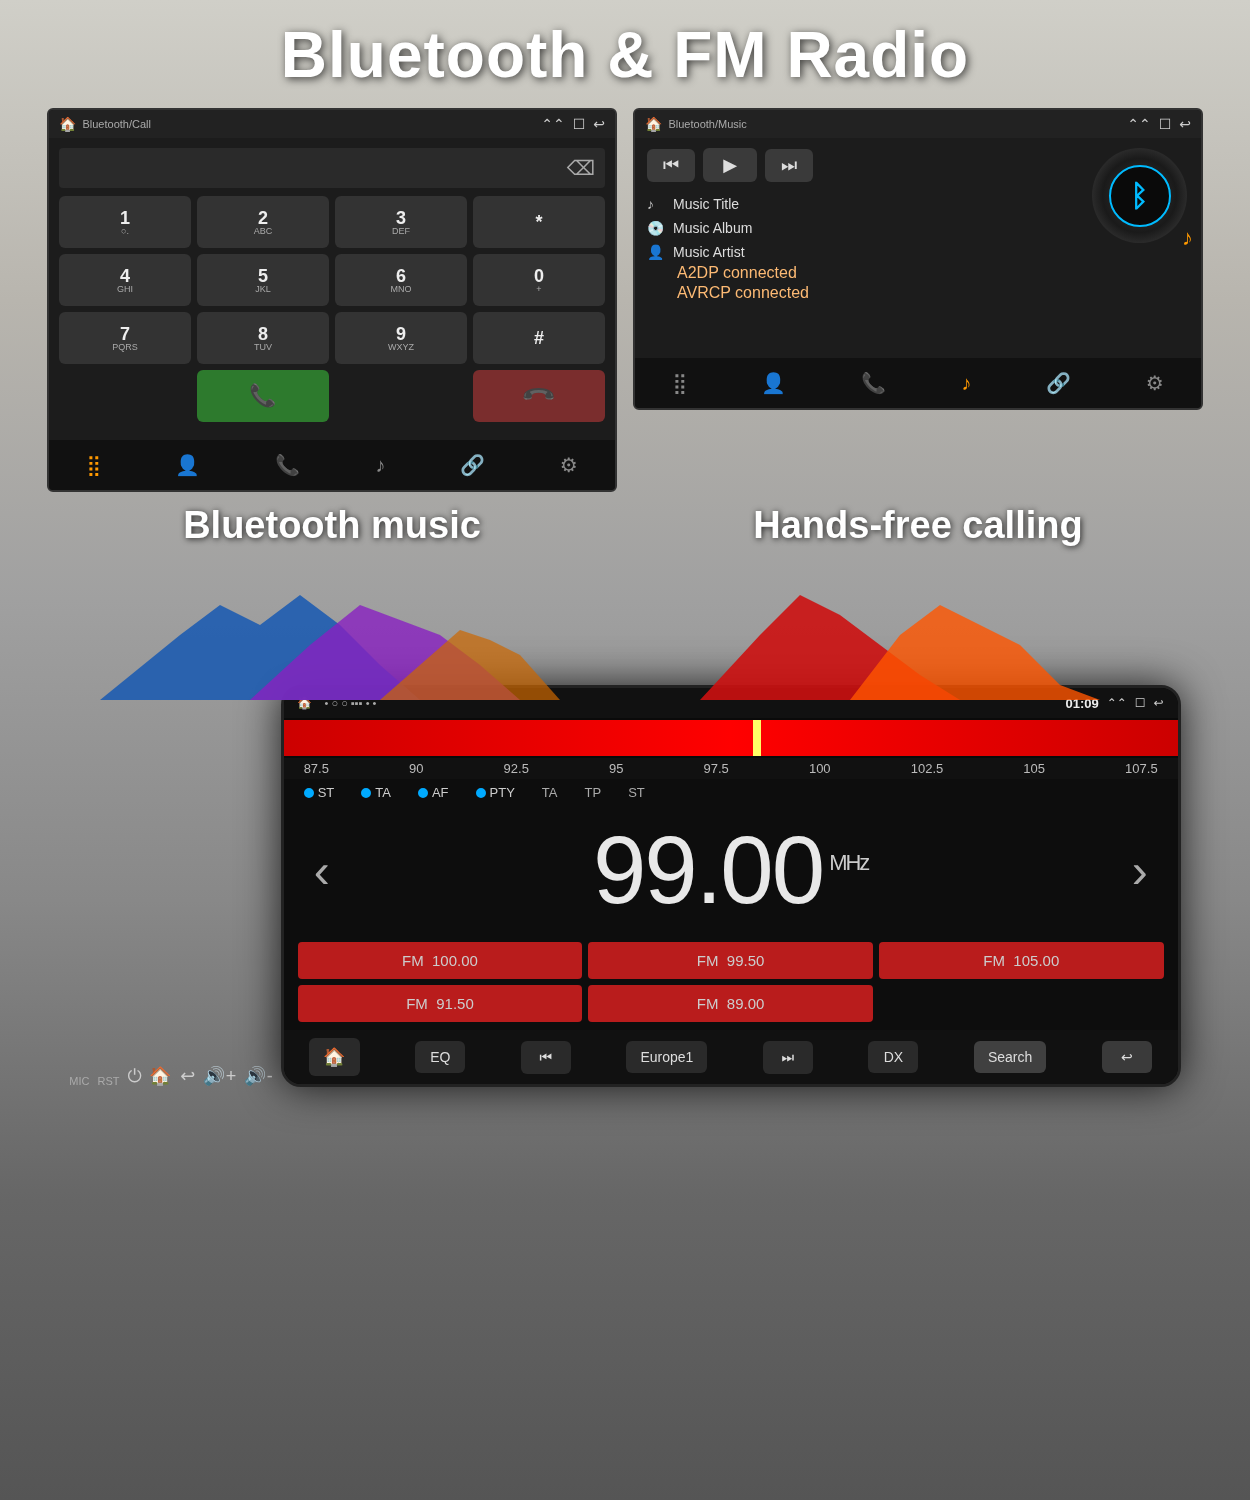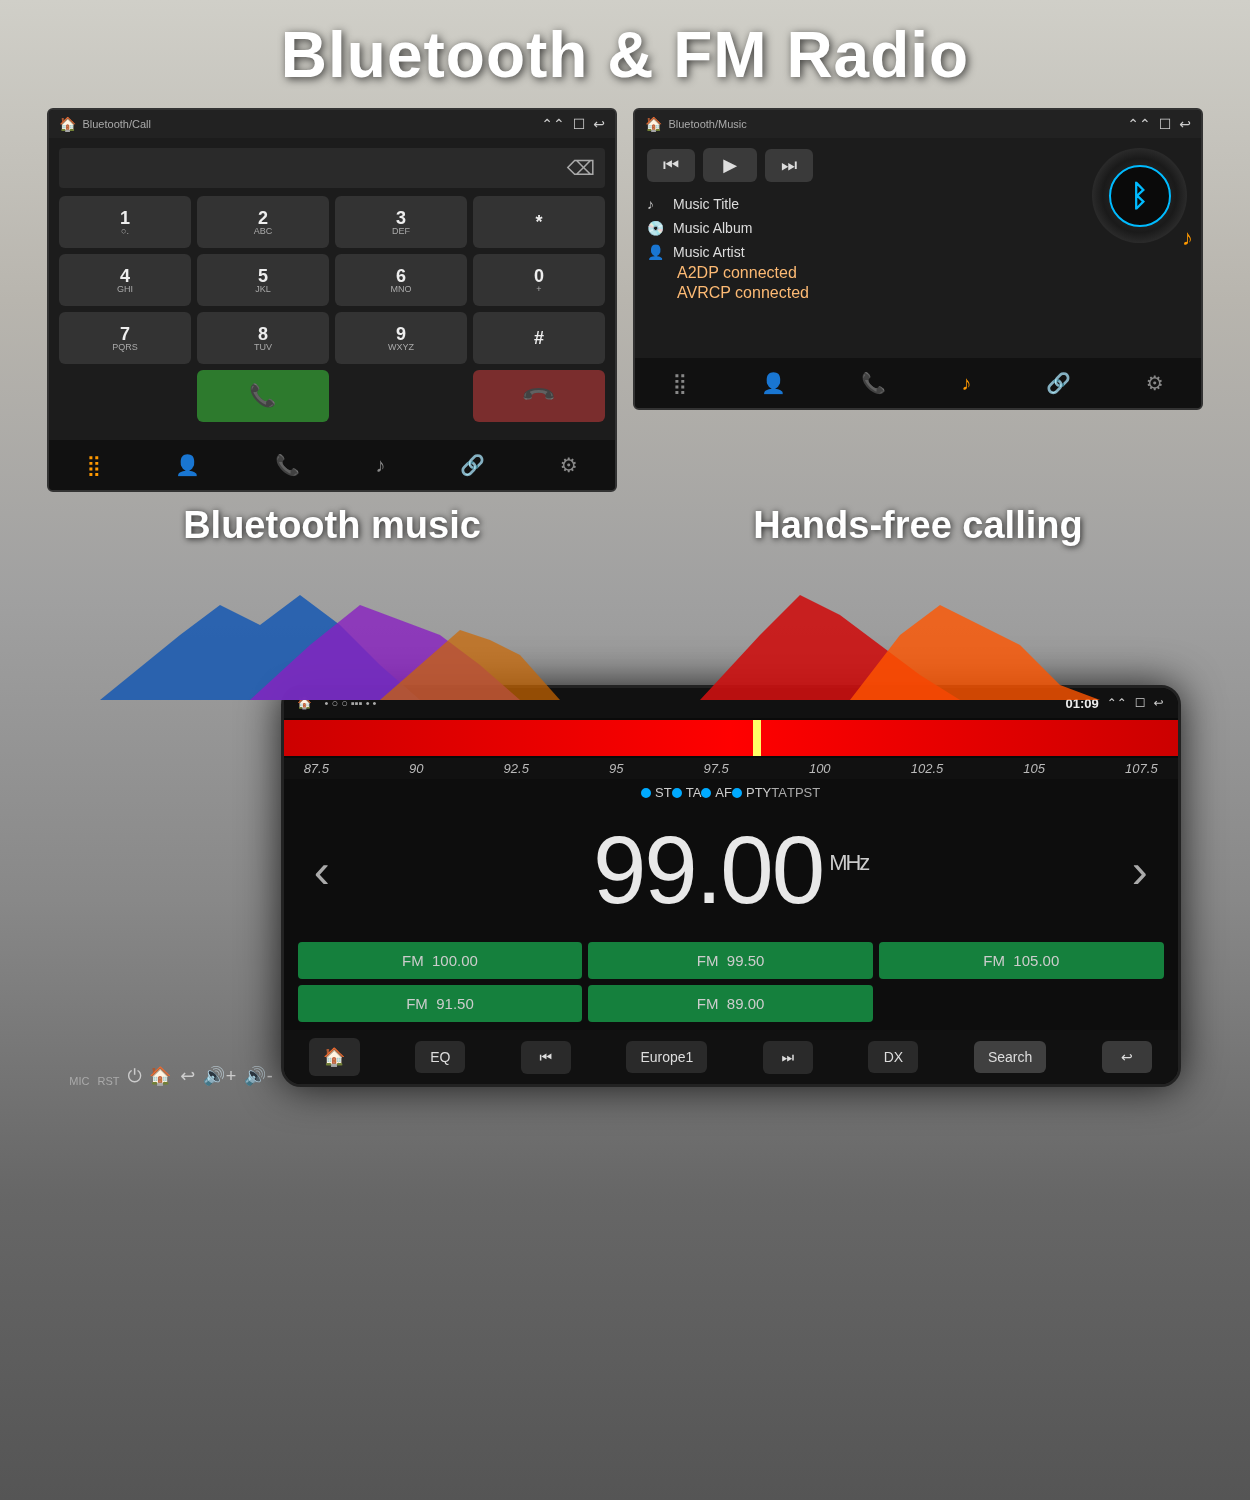--- a/index.html
+++ b/index.html
@@ -303,30 +303,30 @@
     }
     .freq-scale {
       background: #111;
       display: flex;
       justify-content: space-between;
       padding: 3px 20px;
     }
     .freq-num {
       color: #bbb;
       font-size: 13px;
-      font-style: italic;
     }
 
     
     .fm-settings-row {
       background: #0d0d0d;
       display: flex;
       align-items: center;
-      justify-content: center;
+      justify-content: flex-start;
       padding: 6px 20px;
+      gap: 27px;
     }
     .fm-setting-item {
       display: flex;
       align-items: center;
       gap: 4px;
     }
     .fm-dot {
       width: 10px;
       height: 10px;
       border-radius: 50%;
@@ -374,21 +374,21 @@
 
     
     .fm-presets {
       background: #0d0d0d;
       display: grid;
       grid-template-columns: repeat(3, 1fr);
       gap: 6px;
       padding: 8px 14px;
     }
     .preset-btn {
-      background: #15803d;
+      background: #b91c1c;
       border-radius: 4px;
       padding: 10px;
       text-align: center;
       color: #ccc;
       font-size: 15px;
       cursor: pointer;
     }
     .preset-btn.active {
       background: #8b0000;
       color: #fff;

